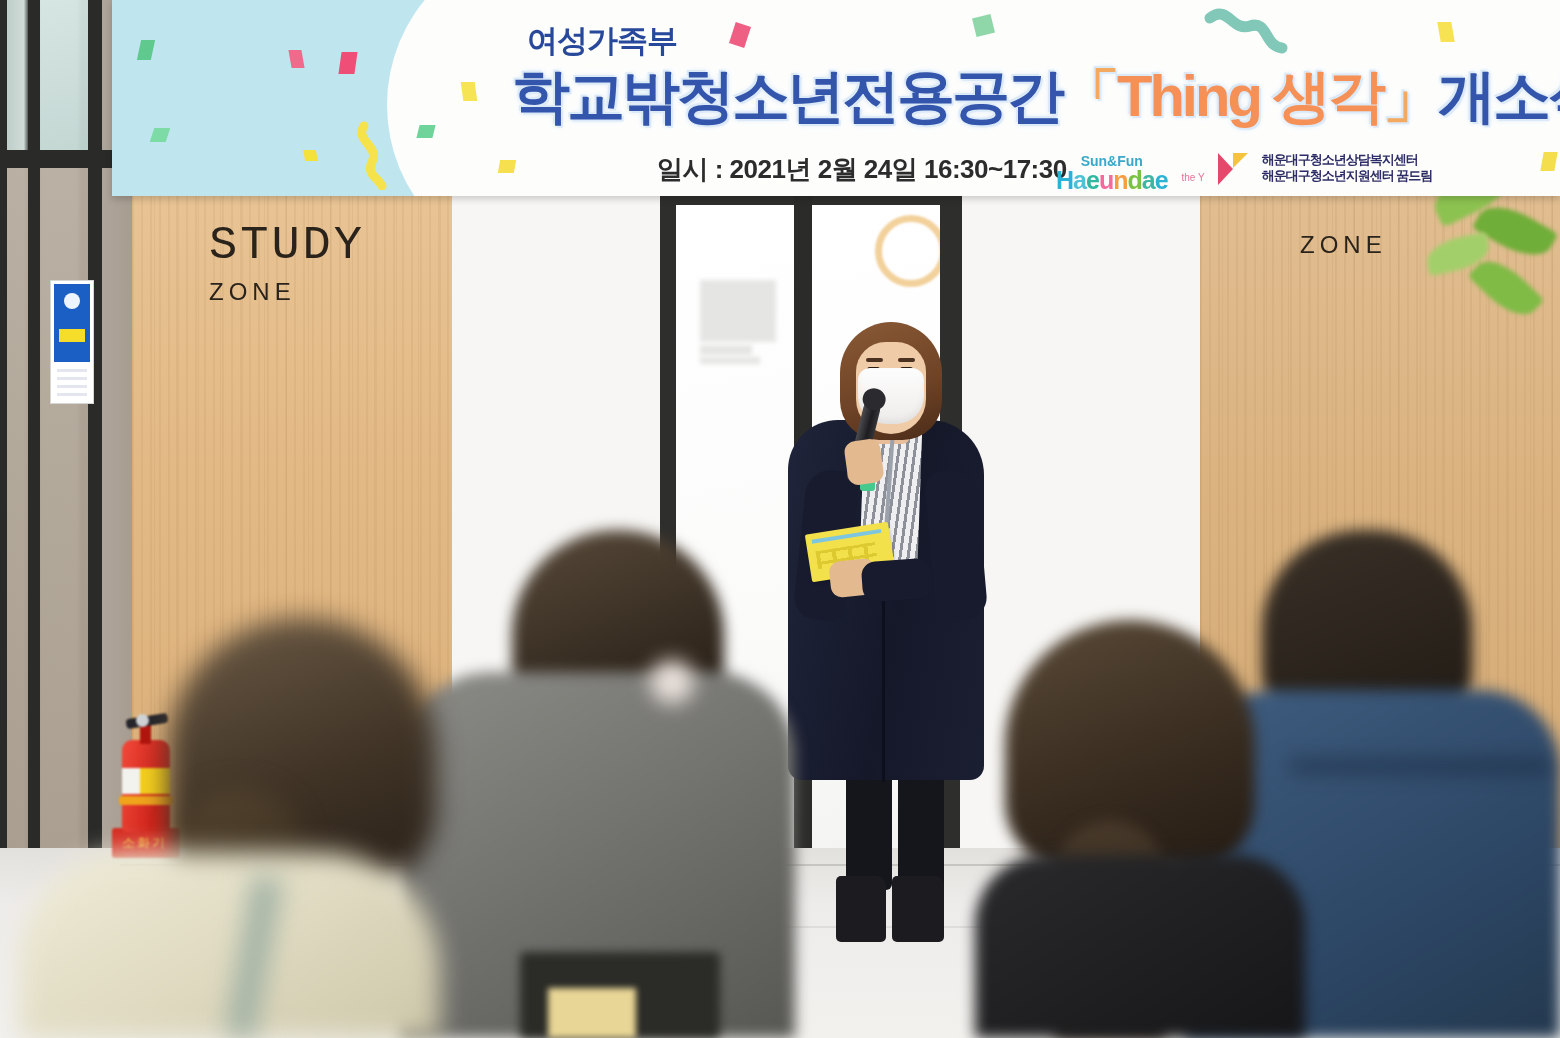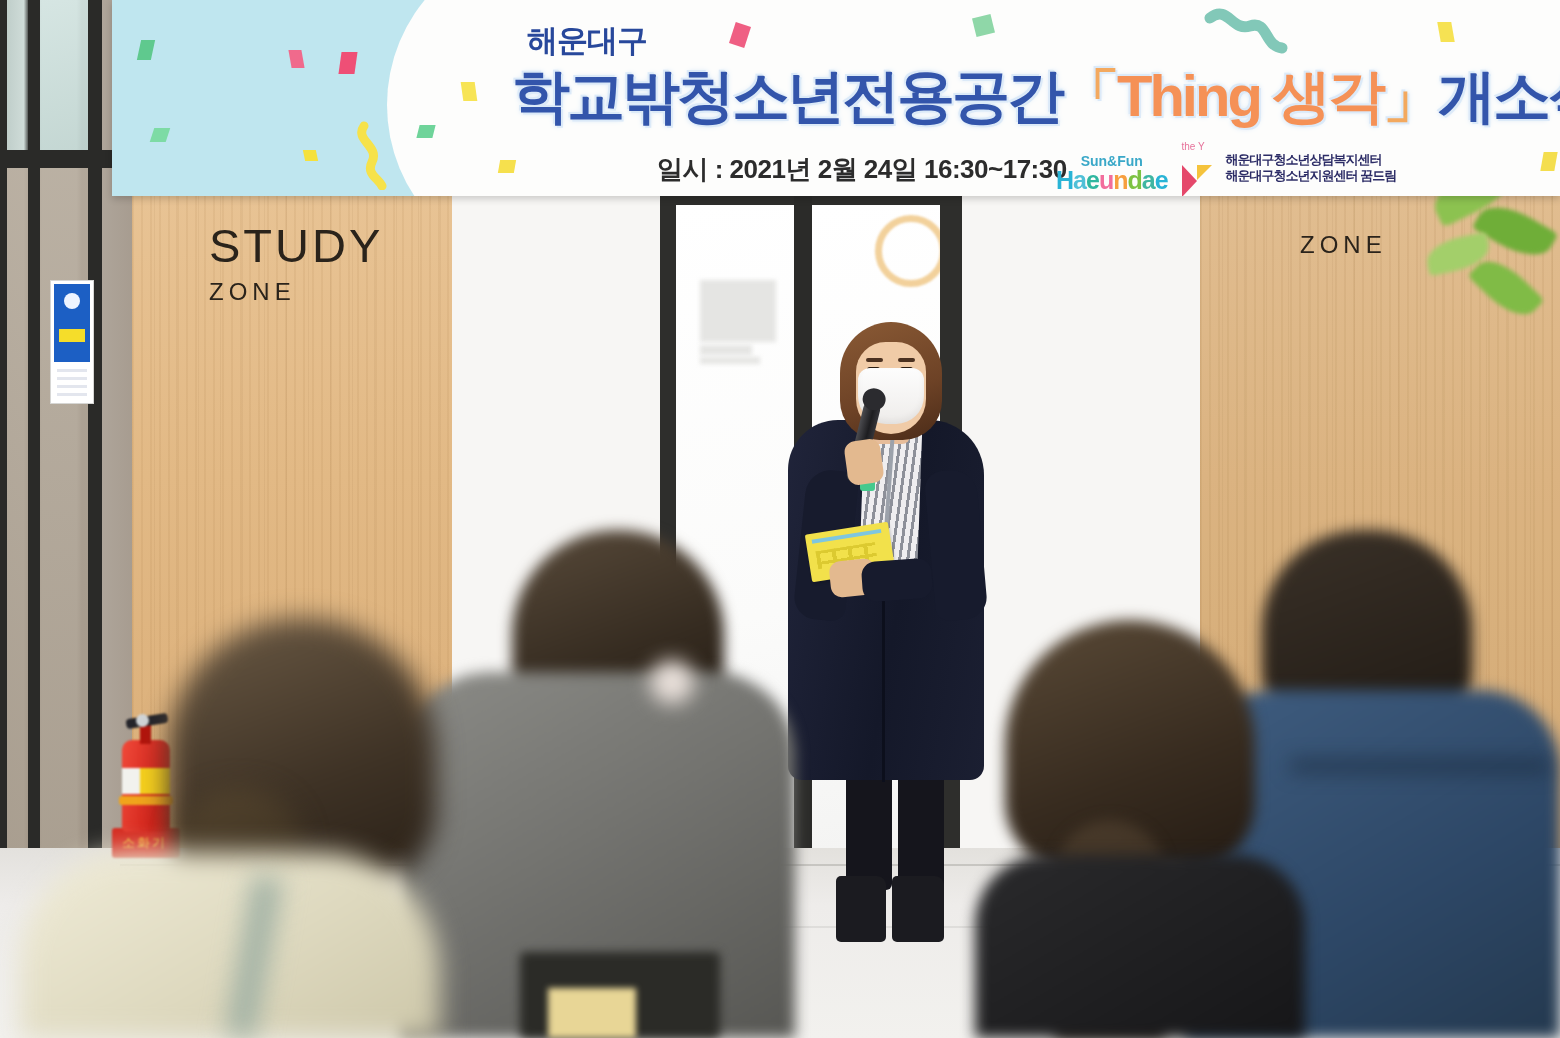--- a/index.html
+++ b/index.html
@@ -68,32 +68,32 @@
     background:
       radial-gradient(circle at 50% 28%,#e36b7e 0 9px,transparent 9px),
       radial-gradient(circle at 50% 72%,#5b8fd4 0 9px,transparent 9px),
       conic-gradient(from 0deg,#5b8fd4 0 50%,#e36b7e 50% 100%);
     box-shadow:inset 0 0 0 3px #fff;}
   .mogef-txt{font-size:20px;color:#6f6f6f;font-weight:bold;letter-spacing:-1px;}
   .logo-haeundae{text-align:center;line-height:1;margin-top:10px;}
   .sunfun{font-size:14px;color:#3aa8c8;font-weight:bold;}
   .hae{font-size:25px;font-weight:bold;letter-spacing:-1px;}
   .hae i{font-style:normal;}
-  .logo-y{display:flex;align-items:flex-start;gap:13px;flex-direction:column;}
+  .logo-y{display:flex;align-items:flex-end;gap:13px;}
   .the{font-size:10px;color:#e6729a;}
   .ymark{width:30px;height:30px;position:relative;}
   .ymark:before{content:"";position:absolute;left:0;top:0;border-left:15px solid #e5486b;
      border-top:16px solid transparent;border-bottom:16px solid transparent;}
   .ymark:after{content:"";position:absolute;right:0;top:0;width:0;height:0;
      border-top:15px solid #f5c33c;border-right:15px solid transparent;}
   .centres{font-size:13px;color:#2c2c66;font-weight:bold;line-height:1.25;letter-spacing:-1px;white-space:nowrap;}
 
   
   .zone{position:absolute;text-align:left;color:#2a231b;}
-  .zone .big{font-family:Liberation Sans, sans-serif;font-size:47px;letter-spacing:3px;line-height:1;}
+  .zone .big{font-family:Liberation Mono, monospace;font-size:47px;letter-spacing:3px;line-height:1;}
   .zone .sub{font-family:"Liberation Sans",sans-serif;font-size:24px;letter-spacing:5px;margin-top:9px;}
 
   
   .poster{position:absolute;left:50px;top:280px;width:42px;height:122px;background:#fff;
      border:1px solid #d6d6d4;overflow:hidden;filter:blur(.4px);}
   .poster .pb{position:absolute;left:3px;top:3px;right:3px;height:78px;background:#1c5fc4;}
   .poster .pcirc{position:absolute;left:50%;top:12px;width:16px;height:16px;margin-left:-8px;
      border-radius:50%;background:#eef4ff;}
   .poster .pyellow{position:absolute;left:8px;top:48px;width:26px;height:13px;background:#f5dd2a;}
   .poster .pline{position:absolute;left:6px;right:6px;height:3px;background:#e3e6ee;}
@@ -229,21 +229,21 @@
       <div class="confetti" style="left:1327px;top:22px;width:14px;height:20px;background:#f6e253;transform:skewX(10deg);"></div>
       <div class="confetti" style="left:1430px;top:152px;width:14px;height:19px;background:#f4de4e;transform:skewX(-10deg);"></div>
 
       <svg class="squig" style="left:238px;top:120px;" width="46" height="70" viewBox="0 0 46 70">
         <path d="M14 6 C 4 20, 30 26, 22 42 C 16 54, 28 58, 32 66" fill="none" stroke="#f6e24a" stroke-width="9" stroke-linecap="round"></path>
       </svg>
       <svg class="squig" style="left:1090px;top:2px;" width="95" height="58" viewBox="0 0 95 58">
         <path d="M8 16 C 26 2, 30 30, 48 24 C 66 18, 62 44, 80 46" fill="none" stroke="#82c8b8" stroke-width="11" stroke-linecap="round" stroke-linejoin="round"></path>
       </svg>
 
-      <div class="btitle-sm">해운대구</div>
+      <div class="btitle-sm">여성가족부</div>
 
       <div class="btitle-lg">
         <span>학교밖청소년전용공간</span><span class="brk">「</span><span class="thing">Thing</span> <span class="thing">생각</span><span class="brk">」</span><span>개소식</span>
       </div>
 
       <div class="bdate">일시 : 2021년 2월 24일 16:30~17:30</div>
 
       <div class="logos">
         <div class="logo-haeundae">
           <div class="sunfun">Sun&amp;Fun</div>

